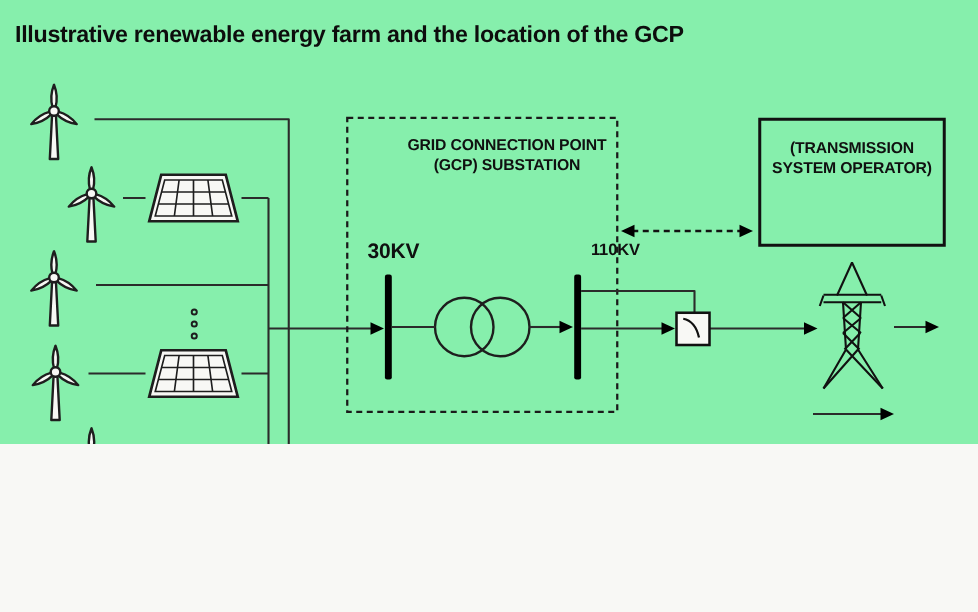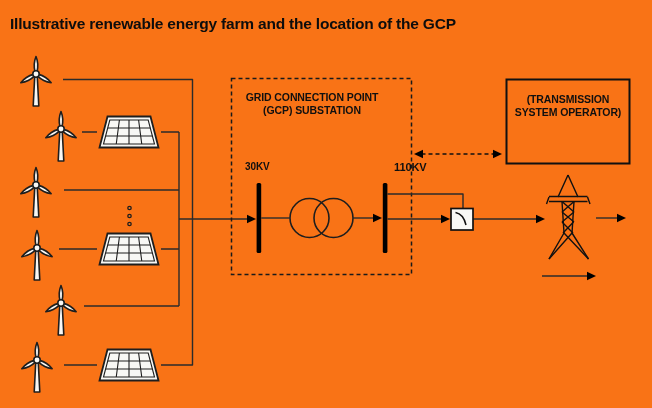--- a/index.html
+++ b/index.html
@@ -1,24 +1,24 @@
 <!DOCTYPE html>
 <html><head>
 <meta charset="utf-8">
 <style>
   html,body{margin:0;padding:0;}
   body{font-family:"Liberation Sans","DejaVu Sans",sans-serif;background:#f8f8f5;}
-  .stage{position:relative;width:652px;height:408px;background:#f97316;overflow:hidden;}
+  .stage{position:relative;width:652px;height:296px;background:#86efac;overflow:hidden;}
   .title{position:absolute;left:10px;top:5px;font-size:15.5px;font-weight:bold;
          color:#0d0d0d;letter-spacing:-0.2px;white-space:nowrap;}
   svg.diagram{position:absolute;left:0;top:0;}
   .lbl{position:absolute;font-weight:bold;font-size:10.5px;line-height:12.5px;
        text-align:center;color:#101010;letter-spacing:-0.1px;}
-  .lbl-gcp{left:222px;top:91px;width:180px;}
-  .lbl-30kv{left:245px;top:161px;width:46px;text-align:left;font-size:10px;}
+  .lbl-gcp{left:248px;top:91px;width:180px;}
+  .lbl-30kv{left:245px;top:161px;width:46px;text-align:left;font-size:14px;}
   .lbl-110kv{left:366px;top:161px;width:50px;text-align:left;font-size:11px;margin-left:28px;}
   .lbl-sup{left:412px;top:105px;width:94px;}
   .lbl-dso{left:507px;top:93px;width:122px;}
   .lbl-grid{left:515px;top:289px;width:110px;}
 </style>
 </head>
 <body>
 
 <div class="stage">
 

